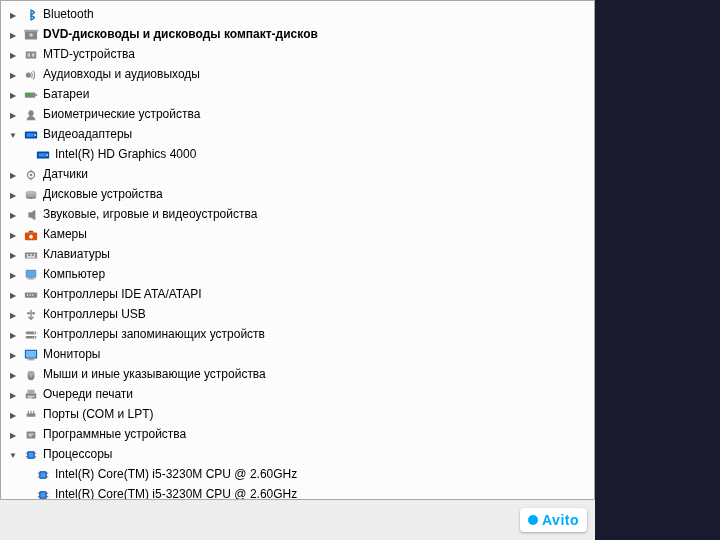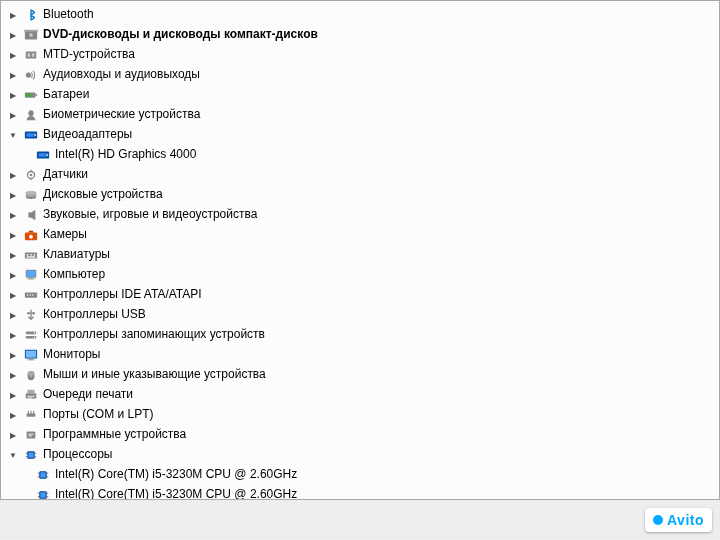--- a/index.html
+++ b/index.html
@@ -7,21 +7,21 @@
       width: 720px;
       height: 540px;
       background: #1a1a2e;
       font-family: 'Segoe UI', Tahoma, Arial, sans-serif;
       font-size: 13px;
       overflow: hidden;
       position: relative;
     }
 
     .device-manager {
-      width: 720px;
+      width: 595px;
       height: 540px;
       background: #f0f0f0;
       position: relative;
       overflow: hidden;
     }
 
     
     .device-manager::before {
       content: '';
       position: absolute;

